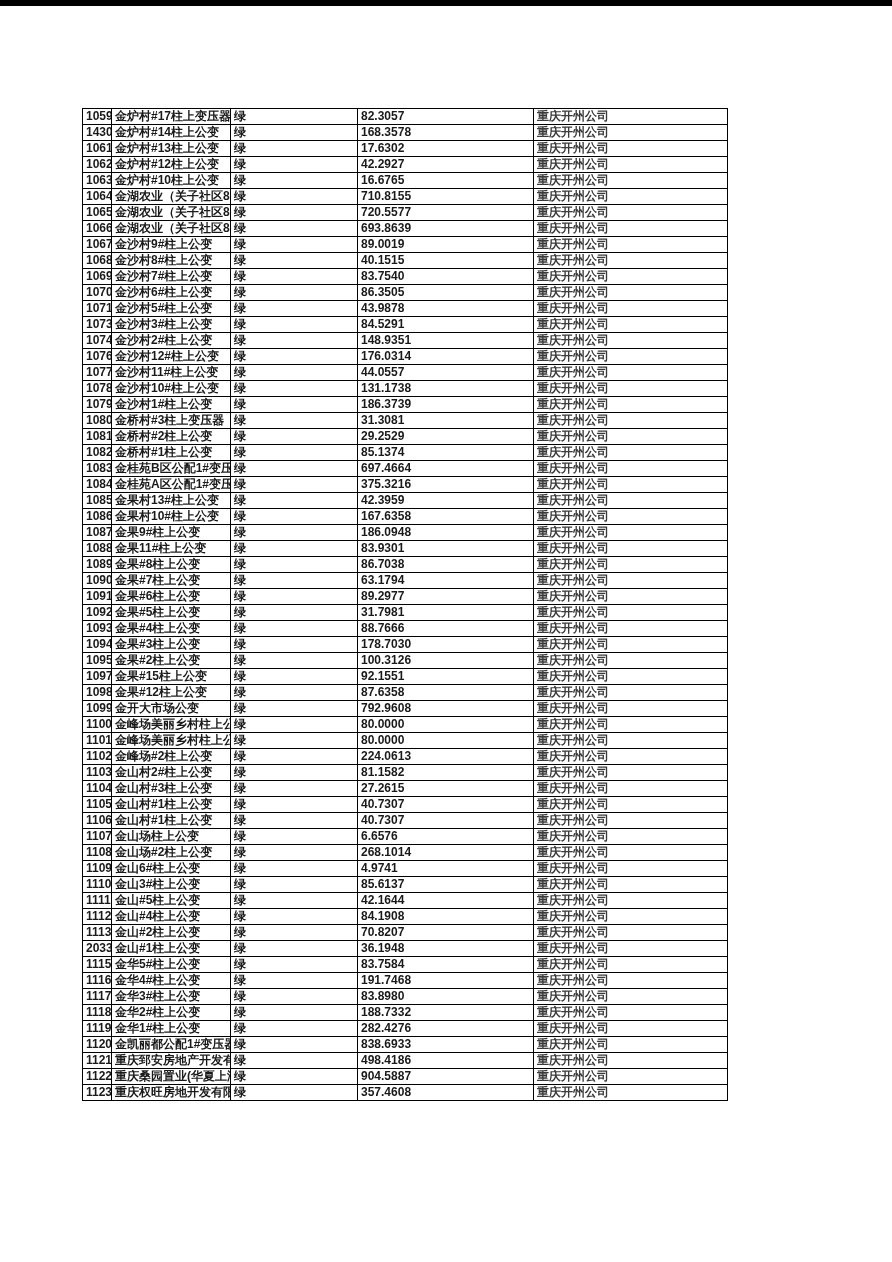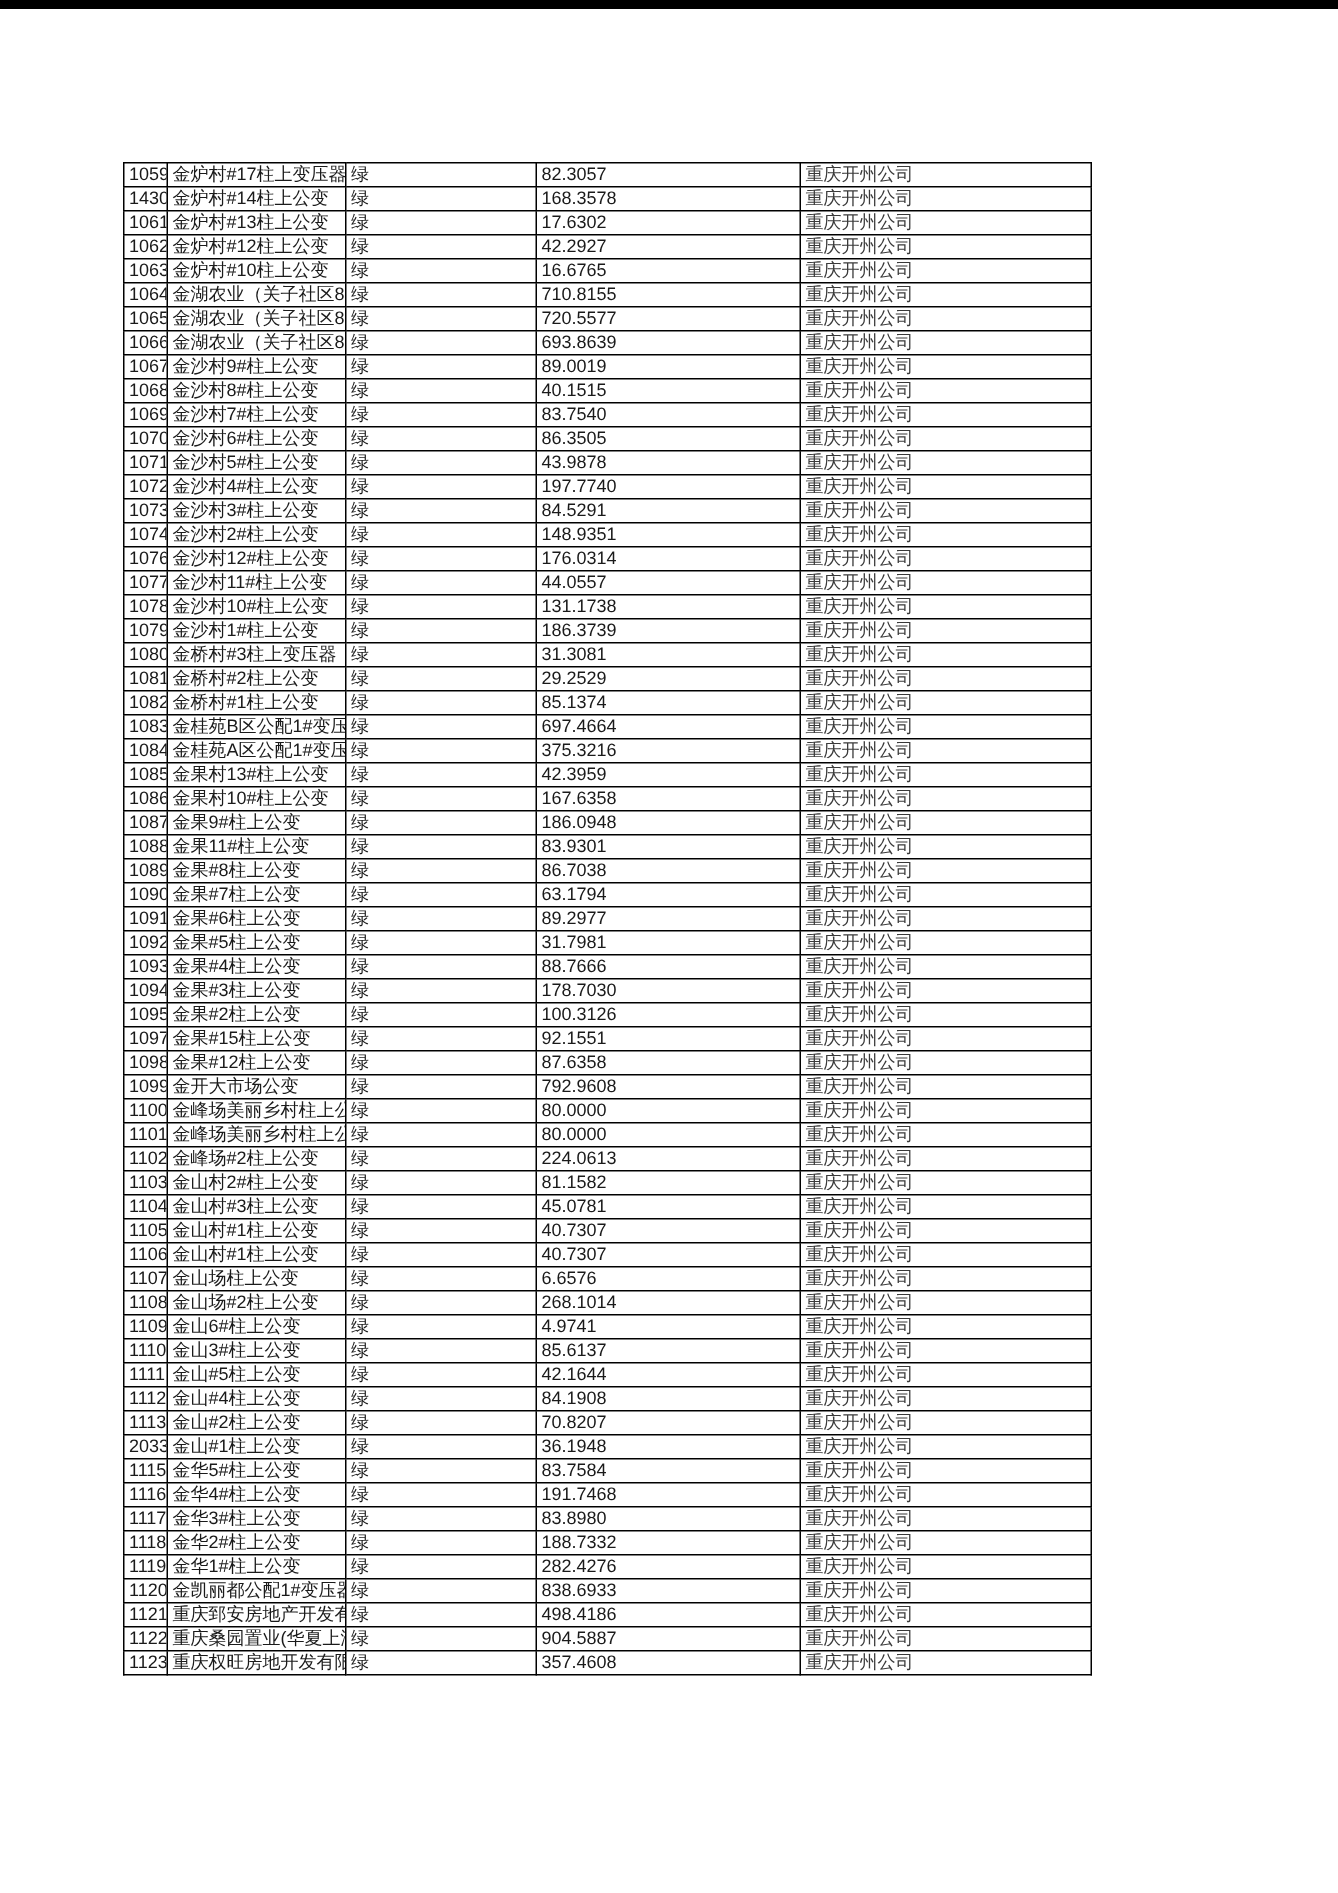--- a/index.html
+++ b/index.html
@@ -22,20 +22,21 @@
     height: 6px;
     background: #000000;
   }
   .sheet-table {
     position: absolute;
     left: 82px;
     top: 108px;
     border-collapse: collapse;
     table-layout: fixed;
     width: 646px;
+    font-weight: bold;
   }
   .sheet-table td {
     border: 1px solid #000000;
     height: 15px;
     line-height: 15px;
     font-size: 12px;
     color: #1a1a1a;
     padding: 0 0 0 3px;
     overflow: hidden;
     white-space: nowrap;
@@ -151,27 +152,20 @@
         <td class="cell-company">重庆开州公司</td>
       </tr>
       <tr>
         <td class="cell-row-index">1071</td>
         <td class="cell-name">金沙村5#柱上公变</td>
         <td class="cell-status">绿</td>
         <td class="cell-value">43.9878</td>
         <td class="cell-company">重庆开州公司</td>
       </tr>
       <tr>
-        <td class="cell-row-index">1072</td>
-        <td class="cell-name">金沙村4#柱上公变</td>
-        <td class="cell-status">绿</td>
-        <td class="cell-value">197.7740</td>
-        <td class="cell-company">重庆开州公司</td>
-      </tr>
-      <tr>
         <td class="cell-row-index">1073</td>
         <td class="cell-name">金沙村3#柱上公变</td>
         <td class="cell-status">绿</td>
         <td class="cell-value">84.5291</td>
         <td class="cell-company">重庆开州公司</td>
       </tr>
       <tr>
         <td class="cell-row-index">1074</td>
         <td class="cell-name">金沙村2#柱上公变</td>
         <td class="cell-status">绿</td>
@@ -364,21 +358,21 @@
         <td class="cell-row-index">1103</td>
         <td class="cell-name">金山村2#柱上公变</td>
         <td class="cell-status">绿</td>
         <td class="cell-value">81.1582</td>
         <td class="cell-company">重庆开州公司</td>
       </tr>
       <tr>
         <td class="cell-row-index">1104</td>
         <td class="cell-name">金山村#3柱上公变</td>
         <td class="cell-status">绿</td>
-        <td class="cell-value">45.0781</td>
+        <td class="cell-value">27.2615</td>
         <td class="cell-company">重庆开州公司</td>
       </tr>
       <tr>
         <td class="cell-row-index">1105</td>
         <td class="cell-name">金山村#1柱上公变</td>
         <td class="cell-status">绿</td>
         <td class="cell-value">40.7307</td>
         <td class="cell-company">重庆开州公司</td>
       </tr>
       <tr>

